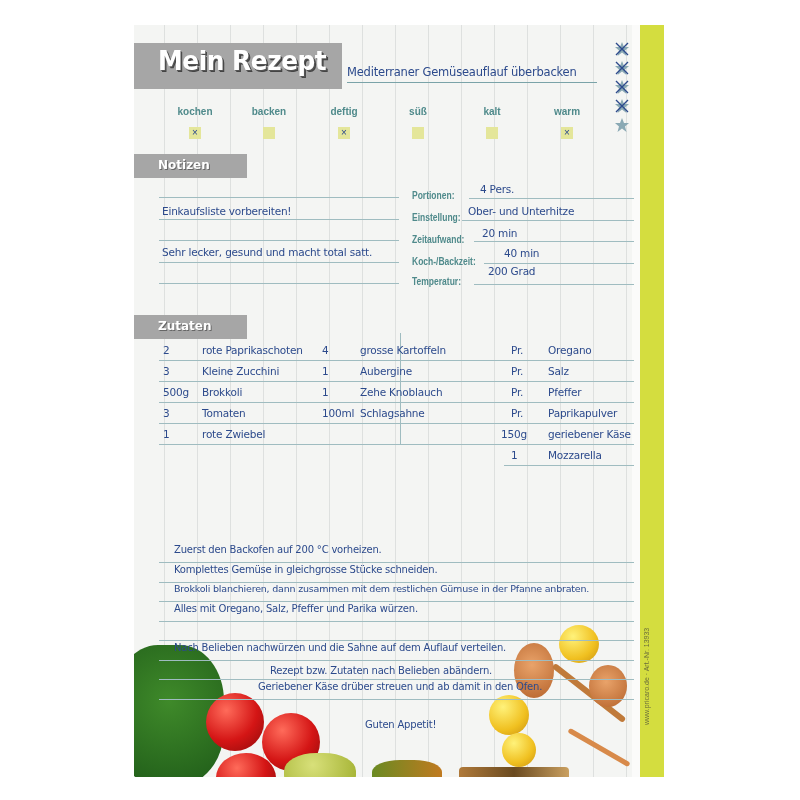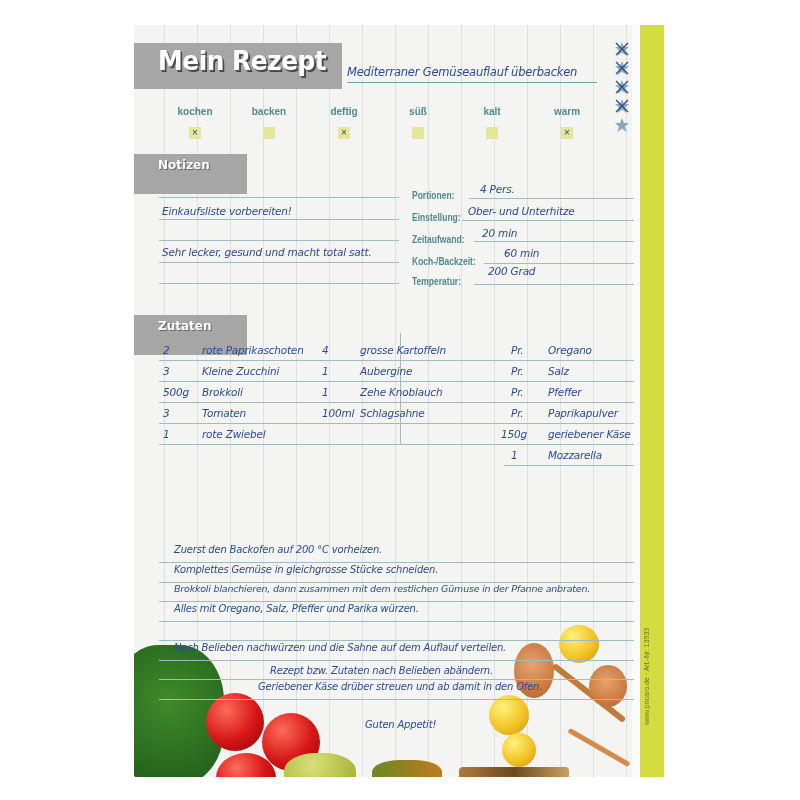--- a/index.html
+++ b/index.html
@@ -3,32 +3,32 @@
 <meta charset="utf-8">
 <style>
   html,body{margin:0;padding:0;background:#ffffff;}
   body{width:800px;height:800px;position:relative;overflow:hidden;font-family:"Liberation Sans",sans-serif;}
   .page{position:absolute;left:134px;top:25px;width:530px;height:752px;overflow:hidden;
     background:#f4f5f3;
     background-image:repeating-linear-gradient(90deg, rgba(0,0,0,0) 0px, rgba(0,0,0,0) 30px, rgba(180,185,185,0.35) 30px, rgba(180,185,185,0.35) 31px, rgba(0,0,0,0) 31px, rgba(0,0,0,0) 33px);
   }
   .greenbar{position:absolute;left:506px;top:0;width:24px;height:752px;background:#d4dd3f;}
   .whitestrip{position:absolute;left:498px;top:0;width:8px;height:752px;background:#fbfbfa;}
-  .hand{font-family:"DejaVu Sans",sans-serif;color:#2c4a8c;font-size:10.5px;font-style:italic;letter-spacing:-0.2px;}
+  .hand{font-family:"DejaVu Sans",sans-serif;color:#2c4a8c;font-size:10.5px;letter-spacing:-0.2px;}
   .label{font-family:"Liberation Sans",sans-serif;font-weight:bold;color:#4f8a8b;font-size:10px;transform:scaleX(0.85);transform-origin:left center;display:inline-block;}
   .title-box{position:absolute;left:0;top:18px;width:208px;height:46px;background:#a6a6a6;}
   .title-text{position:absolute;left:24px;top:20px;font-family:"DejaVu Sans",sans-serif;font-weight:bold;font-size:27px;color:#fff;
     text-shadow:1px 1px 0 #555,2px 2px 0 #444;letter-spacing:-0.5px;transform:scaleX(0.92);transform-origin:left;}
   .recipe-name{position:absolute;left:213px;top:40px;width:250px;font-size:11.5px;border-bottom:1px solid #7aa3a8;padding-bottom:3px;}
   .cat{position:absolute;top:76px;text-align:center;width:60px;}
   .cat .label{transform:none;font-size:10px;}
   .cbox{display:block;margin:8px auto 0;width:12px;height:12px;background:#e4e69a;color:#2c4a8c;font-size:10px;line-height:12px;text-align:center;}
   .stars{position:absolute;left:480px;top:16px;width:20px;}
   .star{display:block;width:16px;height:16px;margin-bottom:3px;position:relative;}
-  .section-hdr{position:absolute;left:0;width:113px;height:40px;background:#a6a6a6;}
+  .section-hdr{position:absolute;left:0;width:113px;height:24px;background:#a6a6a6;}
   .section-hdr span{position:absolute;left:24px;top:4px;font-weight:bold;color:#fff;font-size:12px;font-family:"DejaVu Sans",sans-serif;text-shadow:1px 1px 0 #666;}
   .line{position:absolute;height:1px;background:#9fbcc0;}
   .vline{position:absolute;width:1px;background:#9fbcc0;}
   .abs{position:absolute;white-space:nowrap;}
   .veg{position:absolute;border-radius:50%;}
   .sidetext{position:absolute;left:509px;top:700px;transform:rotate(-90deg);transform-origin:left top;font-size:7px;color:#6b6e3a;white-space:nowrap;}
 </style>
 </head>
 <body>
 
@@ -113,21 +113,21 @@
 
   <div class="abs" style="left:278px;top:204px">
     <span class="label">Zeitaufwand:</span>
   </div>
   <div class="abs hand" style="left:348px;top:202px">20 min</div>
   <div class="line" style="left:340px;top:216px;width:160px"></div>
 
   <div class="abs" style="left:278px;top:226px">
     <span class="label">Koch-/Backzeit:</span>
   </div>
-  <div class="abs hand" style="left:370px;top:222px">60 min</div>
+  <div class="abs hand" style="left:370px;top:222px">40 min</div>
   <div class="line" style="left:350px;top:238px;width:150px"></div>
 
   <div class="abs" style="left:278px;top:246px">
     <span class="label">Temperatur:</span>
   </div>
   <div class="abs hand" style="left:354px;top:240px">200 Grad</div>
   <div class="line" style="left:340px;top:259px;width:160px"></div>
 
   <div class="section-hdr" style="top:290px">
       <span>Zutaten</span>

